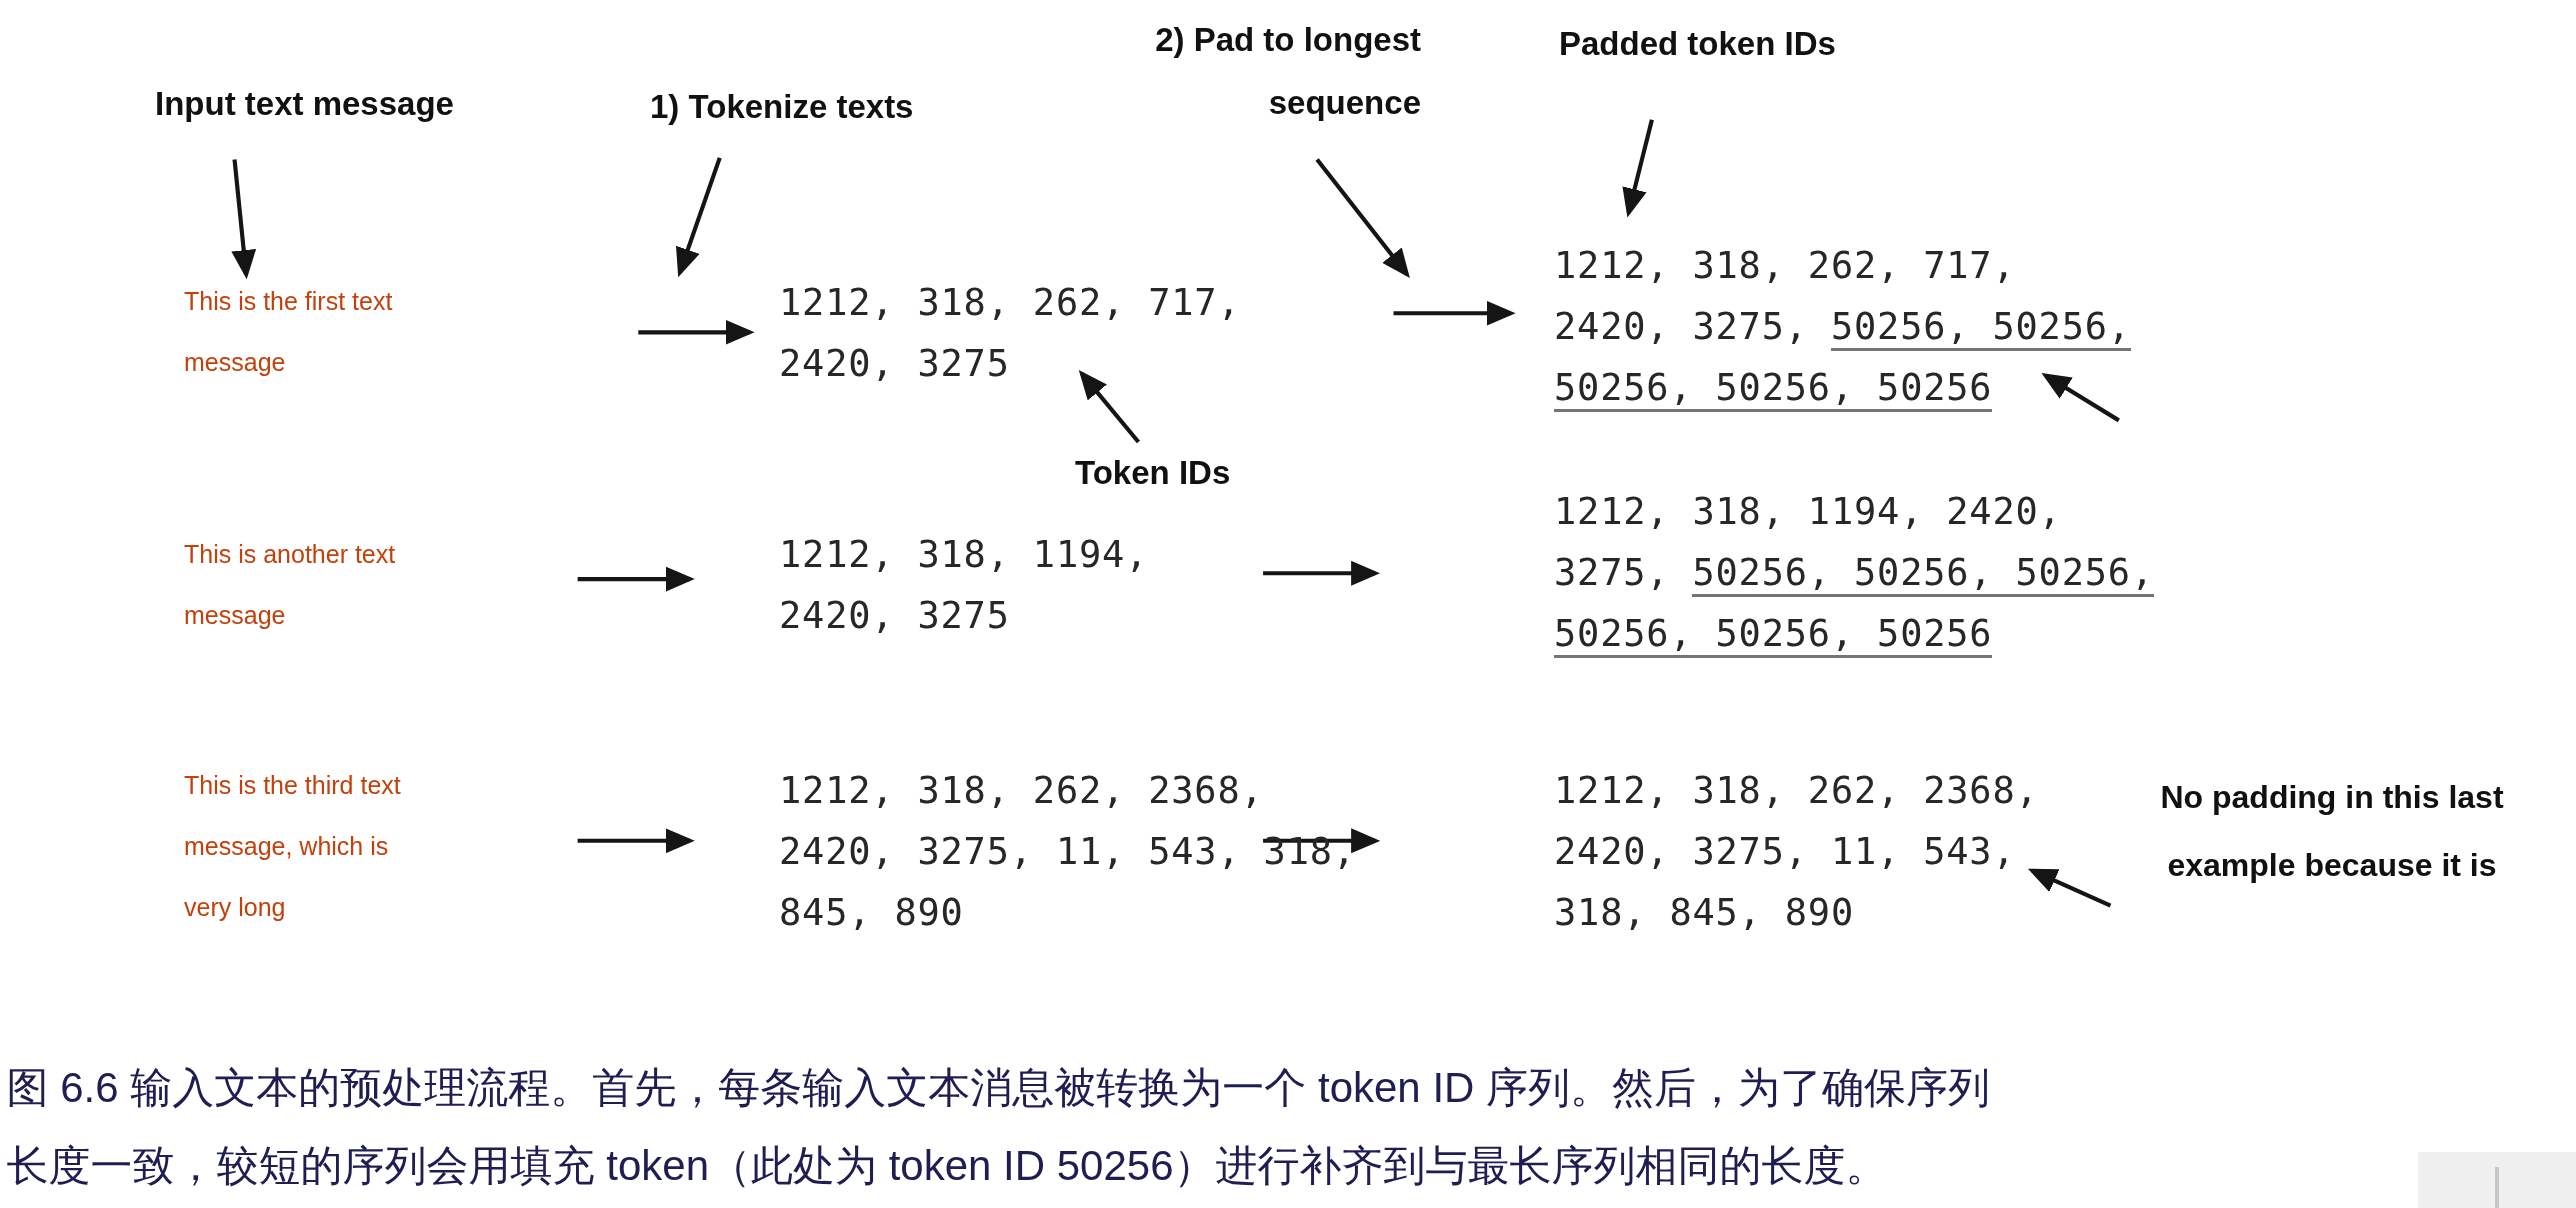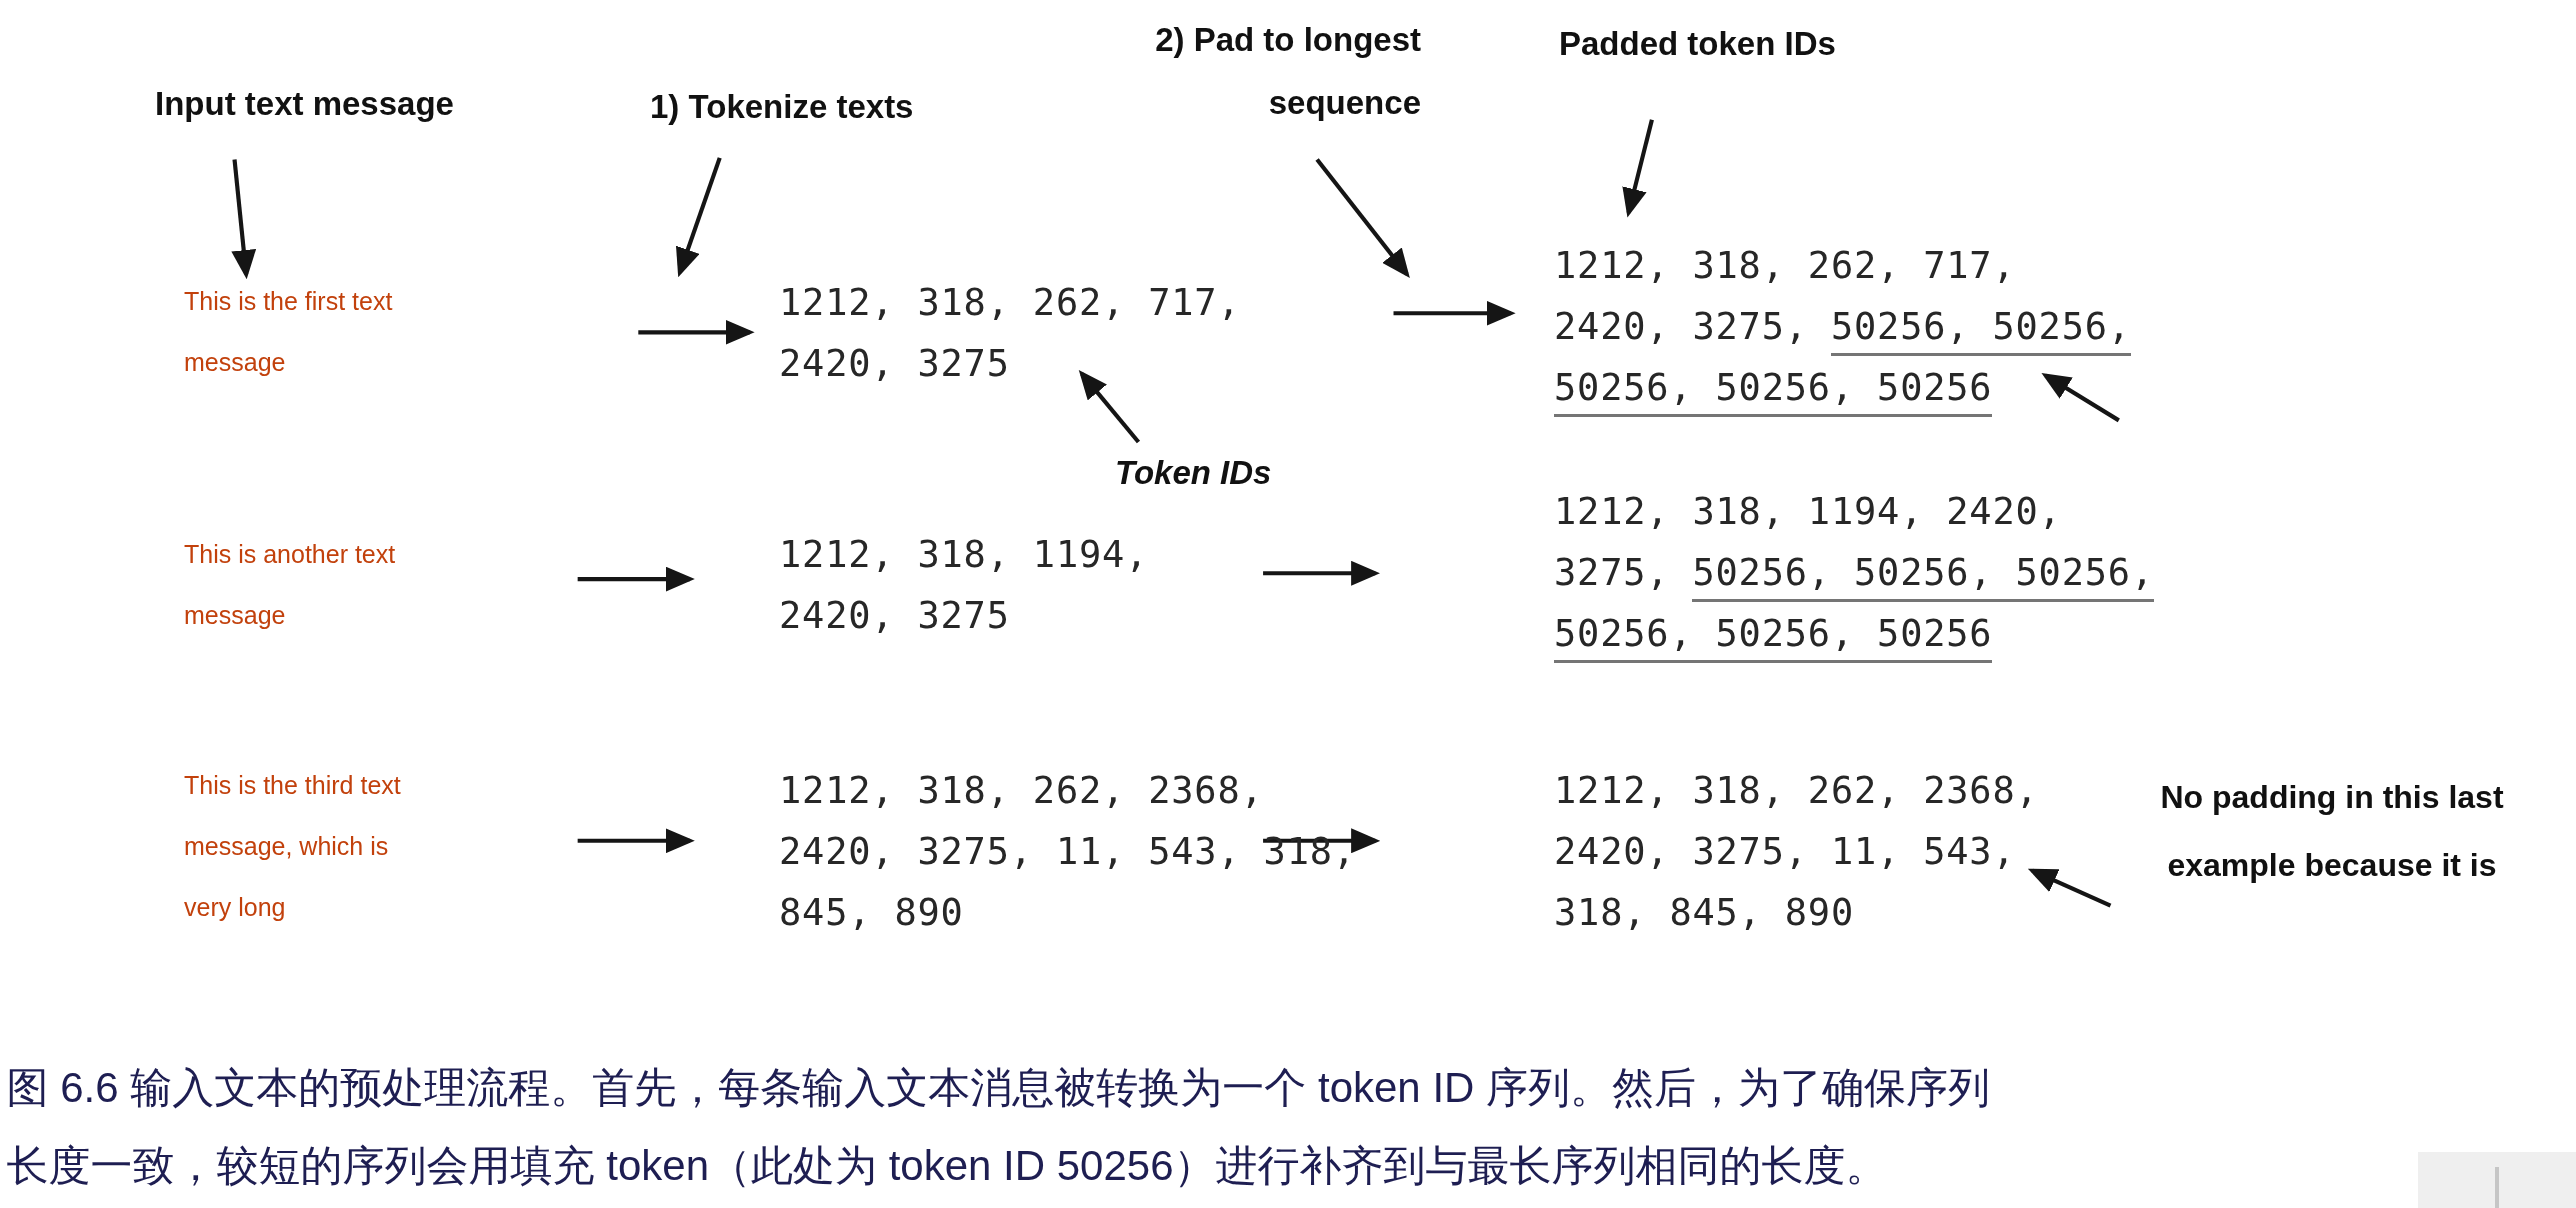--- a/index.html
+++ b/index.html
@@ -12,21 +12,21 @@
     color:#1a1a1a;
   }
   .abs{position:absolute;white-space:nowrap;}
   .msg{font-size:25px;line-height:61px;color:#c2410c;}
   .mono{font-family:"DejaVu Sans Mono", monospace;font-size:37px;line-height:61px;color:#272727;letter-spacing:0.8px;}
   .hlabel{font-weight:bold;font-size:33px;color:#111111;}
   .pad-label{text-align:center;line-height:63px;width:319px;}
   .note{font-weight:bold;font-size:32px;color:#111111;text-align:center;}
   .note-pad{width:449px;line-height:58px;}
   .note-nopad{width:482px;line-height:68px;}
-  .u{border-bottom:3.3px solid #757575;padding-bottom:5px;}
+  .u{border-bottom:3.3px solid #757575;}
   #arrow-layer{position:absolute;left:0;top:0;width:2576px;height:1208px;}
   #arrow-layer line{stroke:#151515;stroke-width:5;}
   .caption{font-size:42px;line-height:78px;color:#1e1e52;}
   .artifact-box{position:absolute;left:2418px;top:1152px;width:158px;height:57px;background:#efefef;}
   .artifact-line{position:absolute;left:2495px;top:1167px;width:4.2px;height:42px;background:#c6c6c6;}
 </style>
 </head>
 <body>
 
 <div id="canvas">
@@ -52,21 +52,21 @@
     <line x1="2540" y1="1090" x2="2446" y2="1048" marker-end="url(#ah)"></line>
   </svg>
 
   <div class="abs hlabel" style="left:155px;top:85px;">Input text message</div>
   <div class="abs hlabel" style="left:650px;top:88px;">1) Tokenize texts</div>
   <div class="abs hlabel pad-label" style="left:1102px;top:8.3px;text-align:right;">
     <div>2) Pad to longest</div>
     <div>sequence</div>
   </div>
   <div class="abs hlabel" style="left:1559px;top:25px;">Padded token IDs</div>
-  <div class="abs hlabel" style="left:1115px;top:454px;font-style:italic;">Token IDs</div>
+  <div class="abs hlabel" style="left:1075px;top:454px;">Token IDs</div>
 
   <div class="abs msg" style="left:184px;top:271px;">
     <div>This is the first text</div>
     <div>message</div>
   </div>
   <div class="abs mono" style="left:779px;top:272px;">
     <div>1212, 318, 262, 717,</div>
     <div>2420, 3275</div>
   </div>
   <div class="abs mono" style="left:1554px;top:235px;">

